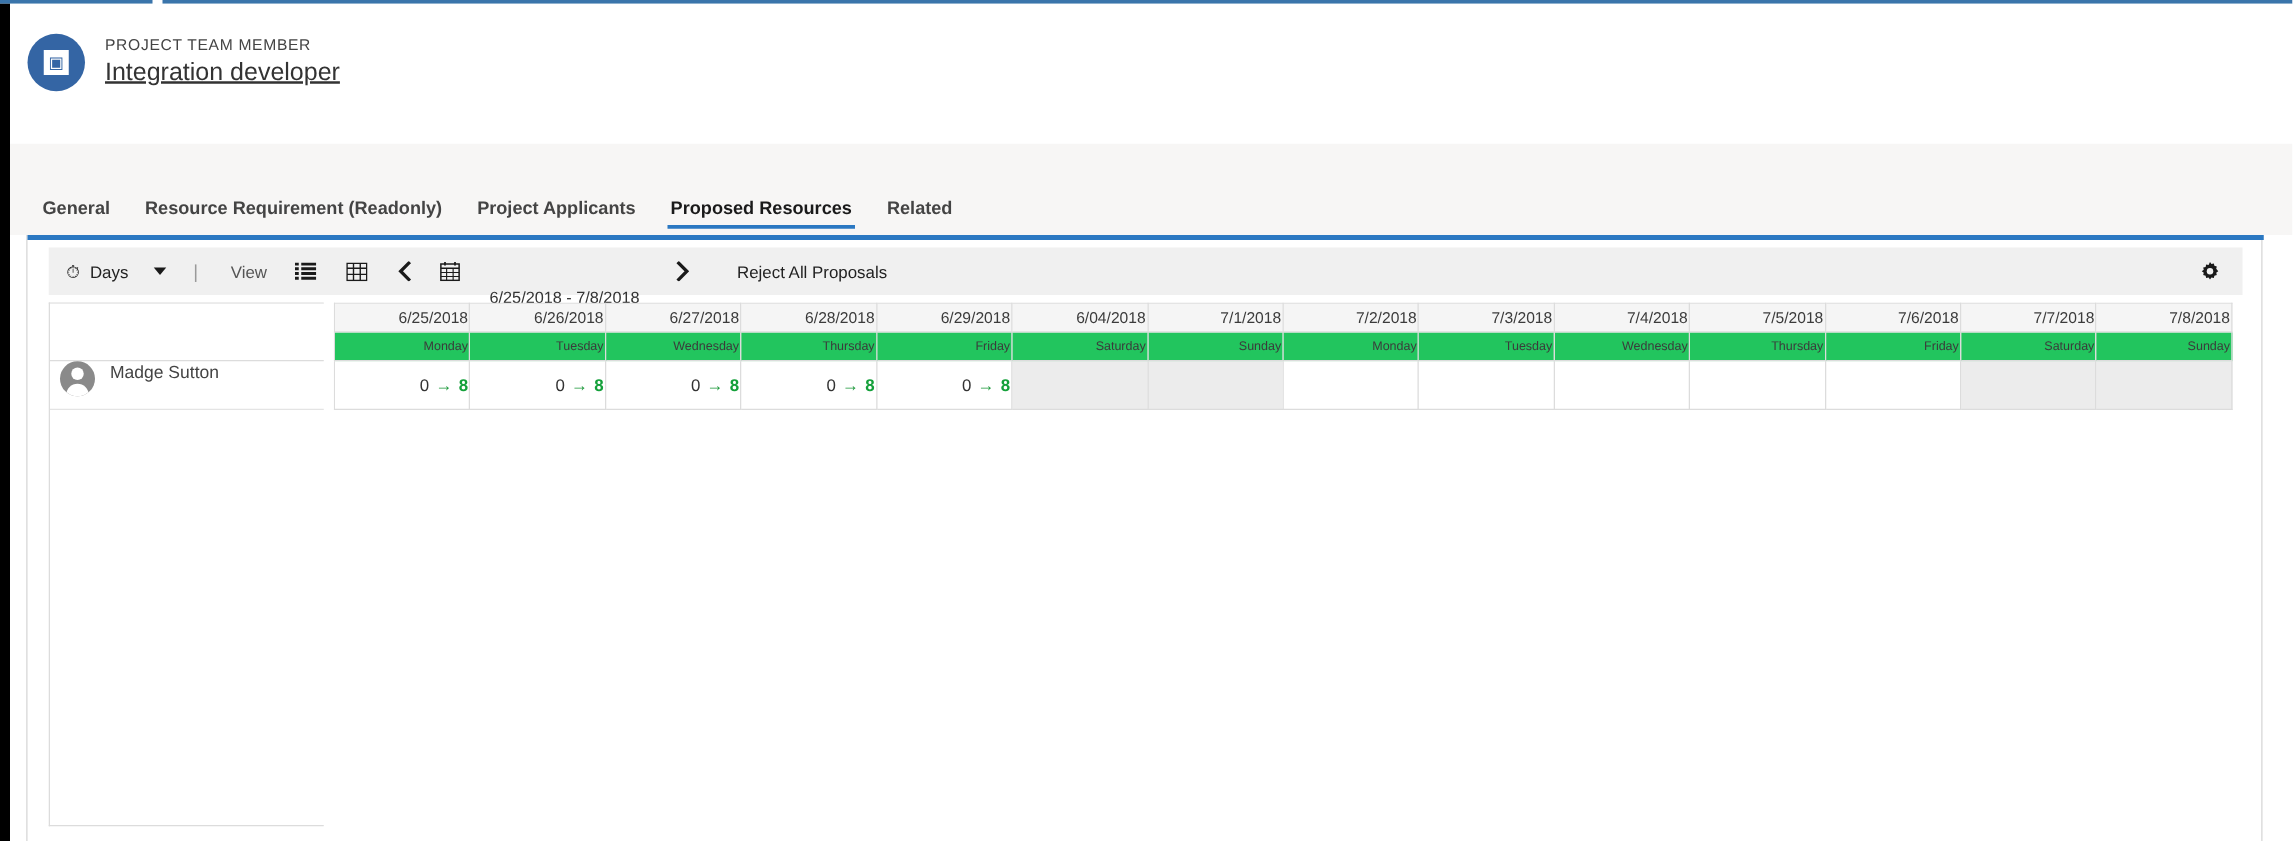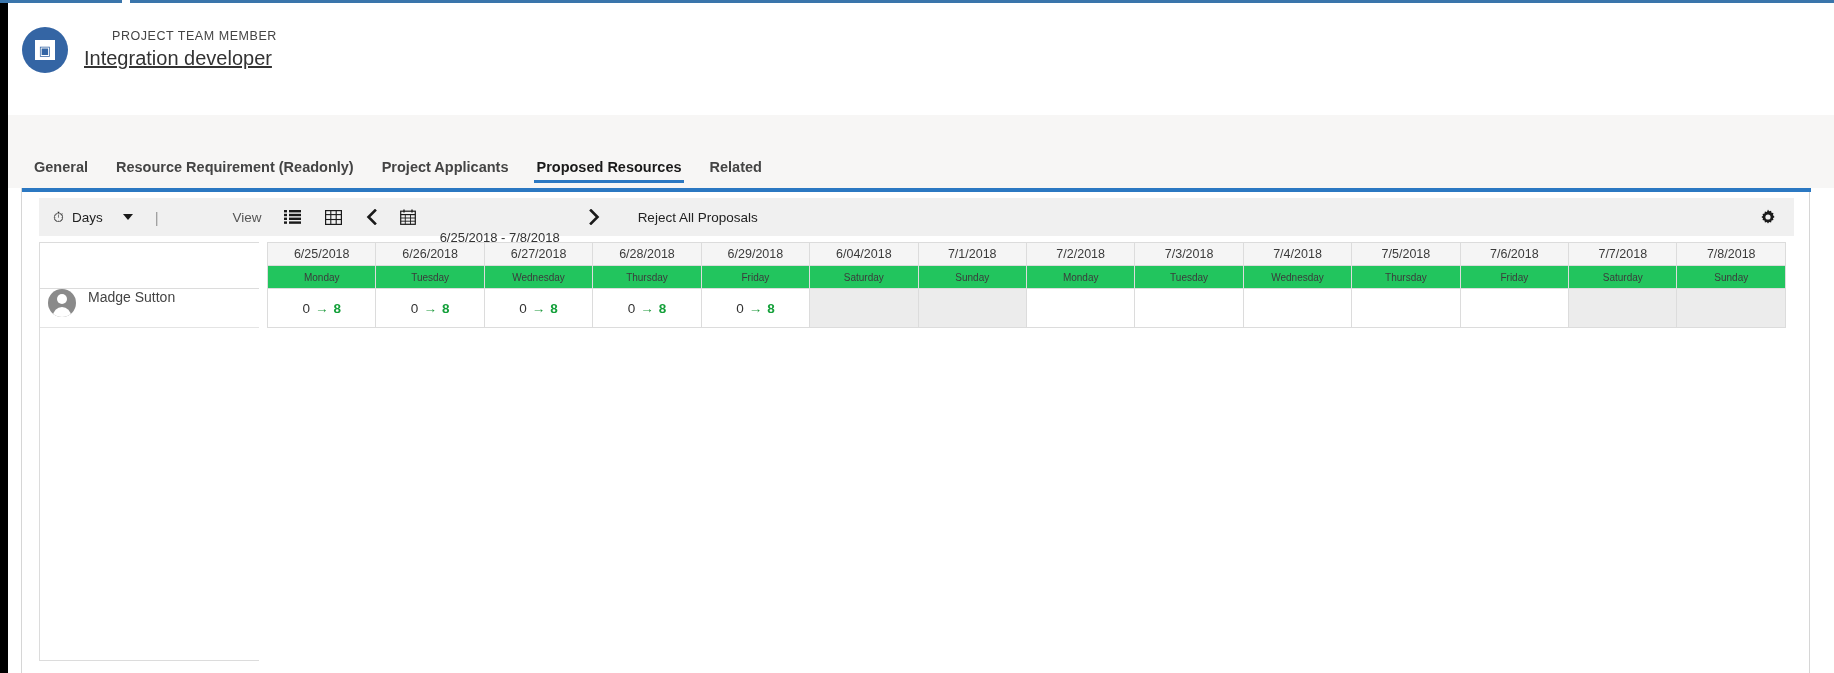--- a/index.html
+++ b/index.html
@@ -46,21 +46,21 @@
   .record-avatar-glyph {
     width: 20px; height: 20px;
     background: #ffffff;
     display: flex; align-items: center; justify-content: center;
     font-size: 13px; line-height: 1; color: #3465a4;
     font-family: "DejaVu Sans", sans-serif;
   }
   .record-eyebrow {
     position: absolute; left: 76px; top: 26px;
     font-size: 12.5px; letter-spacing: .55px;
-    color: #444; text-transform: uppercase; margin-left: 28px;
+    color: #444; text-transform: uppercase;
   }
   .record-title {
     position: absolute; left: 76px; top: 44px;
     font-size: 20px; color: #333; font-weight: 400; text-decoration: underline;
   }
 
   
   .tabstrip {
     position: absolute; left: 8px; top: 115px;
     width: 1826px; height: 73px;
@@ -118,21 +118,21 @@
   .tb-caret {
     width: 0; height: 0;
     border-left: 5px solid transparent;
     border-right: 5px solid transparent;
     border-top: 6px solid #1a1a1a;
   }
   .tb-sep {
     color: #9a9a9a; font-size: 15px;
     padding: 0 2px;
   }
-  .tb-label-muted { color: #555; font-size: 13.5px; margin-left: 48px; }
+  .tb-label-muted { color: #555; font-size: 13.5px; }
   .tb-daterange { color: #333; font-size: 13px; }
   .tb-gear { position: absolute; right: 18px; top: 11px; cursor: pointer; }
 
   
   .grid-wrap {
     position: absolute; left: 17px; top: 54px;
     width: 1755px; height: 419px;
   }
   .resource-pane {
     position: absolute; left: 0; top: 0;
@@ -173,21 +173,21 @@
     overflow: hidden;
   }
   table.tl {
     border-collapse: collapse;
     table-layout: fixed;
     width: 1519px;
   }
   table.tl th, table.tl td {
     border: 1px solid #dcdcdc;
     font-weight: 400;
-    text-align: center;
+    text-align: right;
   }
   table.tl th.date-cell {
     height: 23px; font-size: 12.5px; color: #3b3b3b;
     background: #f5f5f5;
   }
   table.tl th.day-cell {
     height: 23px; font-size: 10px; color: #3b3b3b;
     background: #22c55e;
   }
   table.tl td.hours-cell {

